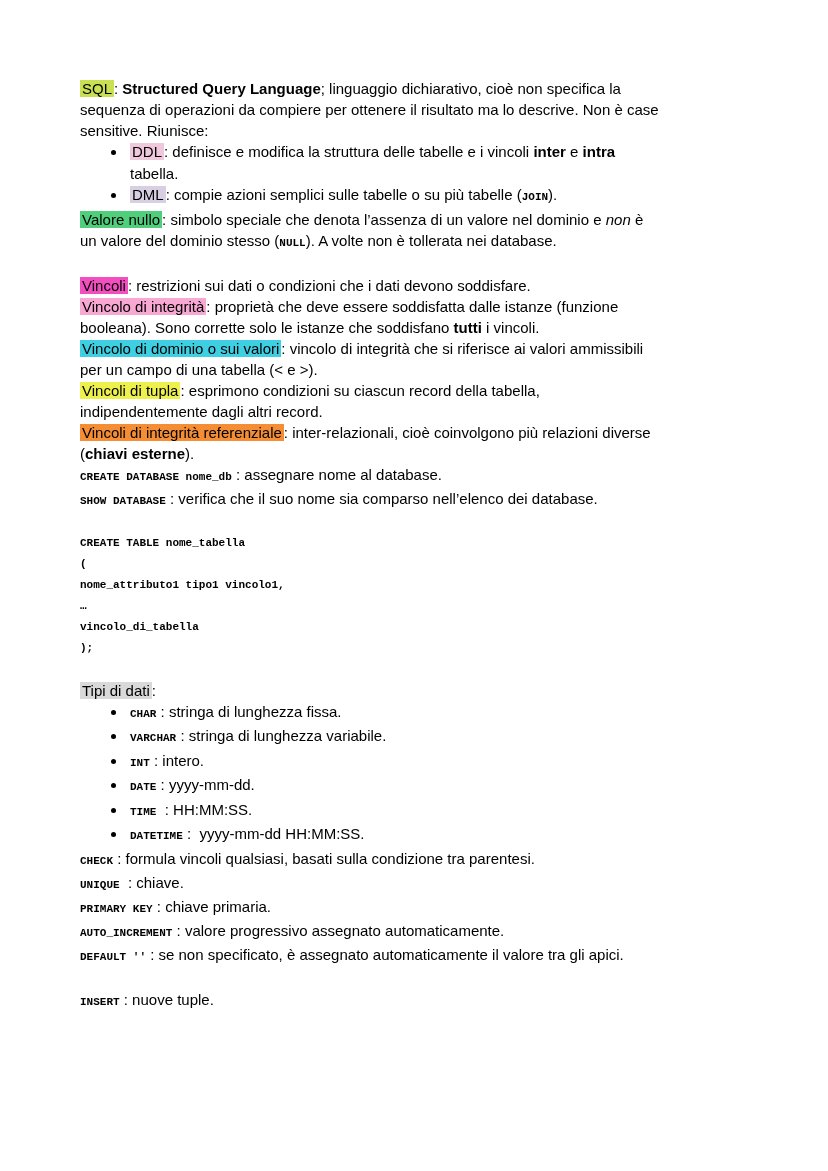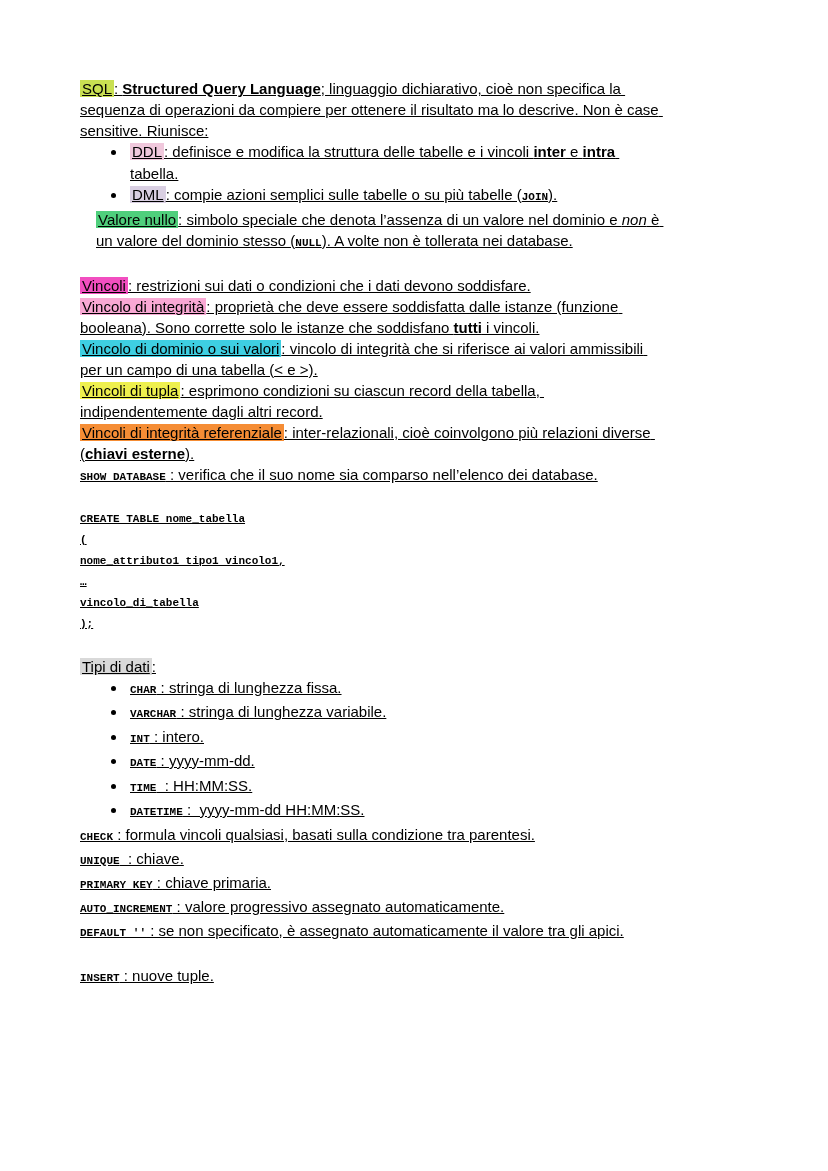--- a/index.html
+++ b/index.html
@@ -1,17 +1,17 @@
 <!DOCTYPE html>
 <html><head>
 <meta charset="utf-8">
 <style>
   html, body { margin:0; padding:0; background:#ffffff; }
   body { font-family:"Liberation Sans", sans-serif; font-size:15px; line-height:21px; color:#000; }
-  .page { width:740px; min-height:1171px; box-sizing:border-box; padding:78px 80px 24px 80px; background:#fff;text-decoration:underline; }
+  .page { width:740px; min-height:1171px; box-sizing:border-box; padding:78px 80px 24px 80px; background:#fff; }
   p { margin:0; white-space:pre-wrap; }
   li { white-space:pre-wrap; }
   b { font-weight:bold; }
   i { font-style:italic; }
   .mono { font-family:"Liberation Mono", monospace; font-weight:bold; font-size:11px; }
   .hl { padding:0 2px; }
   .hl-sql   { background:#c9e052; }
   .hl-ddl   { background:#f0c8dc; }
   .hl-dml   { background:#d9cfe2; }
   .hl-green { background:#4fcf7c; }
@@ -21,21 +21,21 @@
   .hl-yellow  { background:#eef04e; }
   .hl-orange  { background:#f58d35; }
   .hl-grey    { background:#d9d9d9; }
   h2.section-heading { font-family:"Liberation Sans", sans-serif; font-size:19px; font-weight:bold; font-style:italic; margin:42px 0 21px 0; }
   ul.bullets { margin:0; padding-left:47px; list-style:disc; }
   ul.bullets li { padding-left:3px; line-height:21.5px; }
   .code-para { margin:0 0 21px 0; }
   .codeblock { margin:0 0 21px 0; }
   .codeline { line-height:21px; white-space:pre-wrap; }
   .vincoli-block { margin:0; }
-  .para-def { margin:0 0 21px 16px; }
+  .para-def { margin:0 0 21px 0; }
   .datatype-list { margin:0 0 21px 0; }
   .keyword-block { margin:0 0 21px 0; }
 </style>
 </head>
 <body>
 
 <div class="page">
 
   <p><span class="hl hl-sql">SQL</span><span>: </span><b>Structured Query Language</b><span>; linguaggio dichiarativo, cioè non specifica la sequenza di operazioni da compiere per ottenere il risultato ma lo descrive. Non è case sensitive. Riunisce:</span></p>
 
@@ -50,20 +50,21 @@
   <div class="vincoli-block">
     <p><span class="hl hl-magenta">Vincoli</span><span>: restrizioni sui dati o condizioni che i dati devono soddisfare.</span><b></b><span></span></p>
     <p><span class="hl hl-purple">Vincolo di integrità</span><span>: proprietà che deve essere soddisfatta dalle istanze (funzione booleana). Sono corrette solo le istanze che soddisfano </span><b>tutti</b><span> i vincoli.</span></p>
     <p><span class="hl hl-cyan">Vincolo di dominio o sui valori</span><span>: vincolo di integrità che si riferisce ai valori ammissibili per un campo di una tabella (&lt; e &gt;).</span><b></b><span></span></p>
     <p><span class="hl hl-yellow">Vincoli di tupla</span><span>: esprimono condizioni su ciascun record della tabella, indipendentemente dagli altri record.</span><b></b><span></span></p>
     <p><span class="hl hl-orange">Vincoli di integrità referenziale</span><span>: inter-relazionali, cioè coinvolgono più relazioni diverse (</span><b>chiavi esterne</b><span>).</span></p>
   </div>
 
 
   <div class="code-para">
+    <p><span class="mono">CREATE DATABASE nome_db</span><span> : assegnare nome al database.</span></p>
     <p><span class="mono">SHOW DATABASE</span><span> : verifica che il suo nome sia comparso nell’elenco dei database.</span></p>
   </div>
 
   <div class="codeblock">
     <div class="mono codeline">CREATE TABLE nome_tabella</div>
     <div class="mono codeline">(</div>
     <div class="mono codeline">nome_attributo1 tipo1 vincolo1,</div>
     <div class="mono codeline">…</div>
     <div class="mono codeline">vincolo_di_tabella</div>
     <div class="mono codeline">);</div>

